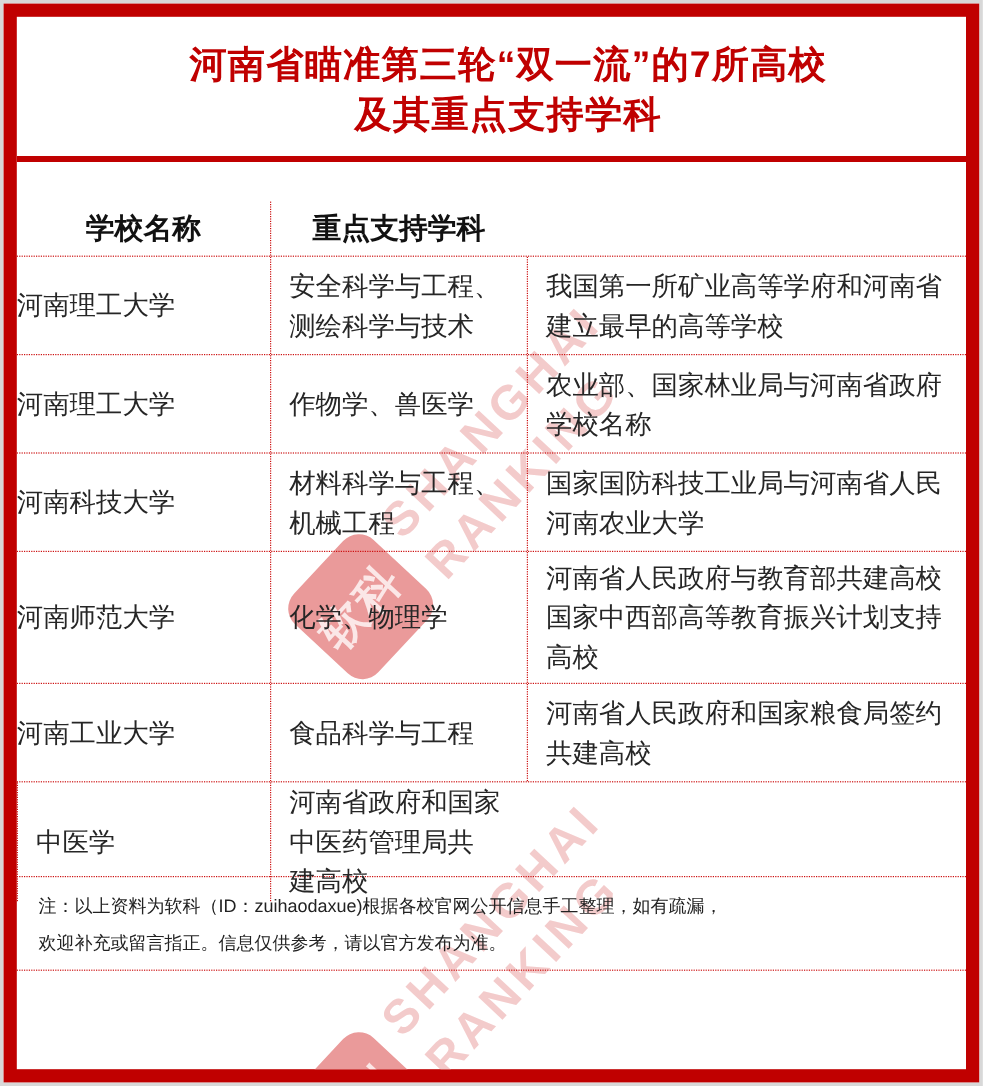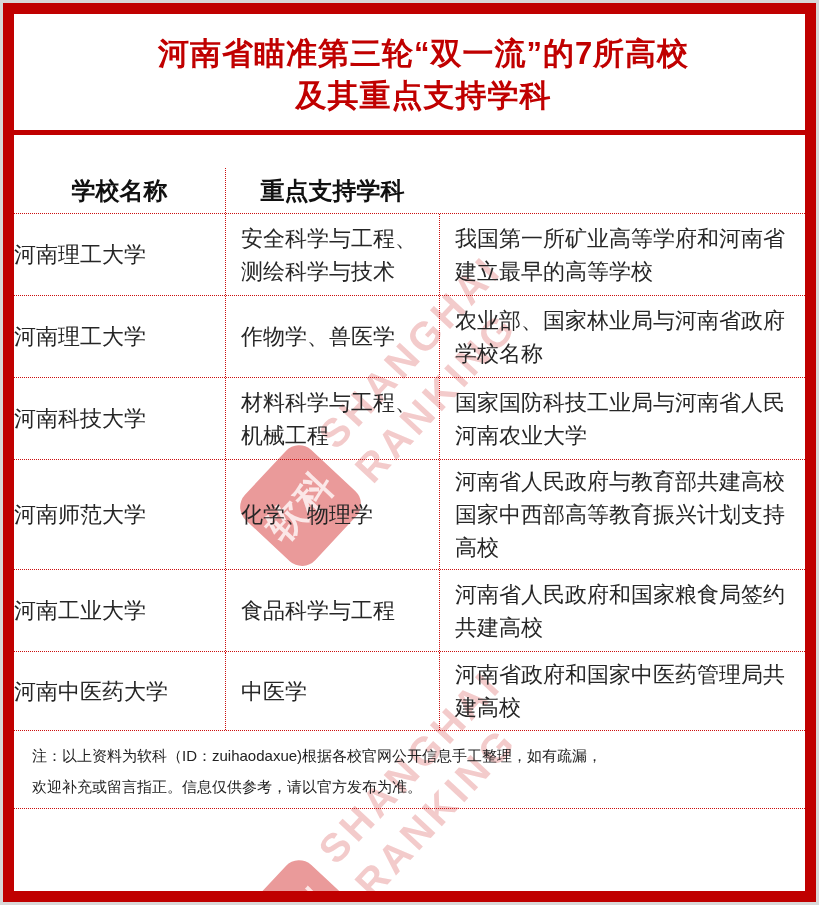--- a/index.html
+++ b/index.html
@@ -178,21 +178,20 @@
 
         <div class="tr h82">
           <div class="td c1 school">河南工业大学</div>
           <div class="td c2 subject">食品科学与工程</div>
           <div class="td c3 remark">河南省人民政府和国家粮食局签约
 共建高校</div>
         </div>
 
 
         <div class="tr h79">
-          <div class="td c1 school">河南中医药大学</div>
           <div class="td c2 subject">中医学</div>
           <div class="td c3 remark">河南省政府和国家中医药管理局共
 建高校</div>
         </div>
       </div>
 
       <div class="note">注：以上资料为软科（ID：zuihaodaxue)根据各校官网公开信息手工整理，如有疏漏，
 欢迎补充或留言指正。信息仅供参考，请以官方发布为准。</div>
     </div>
 

